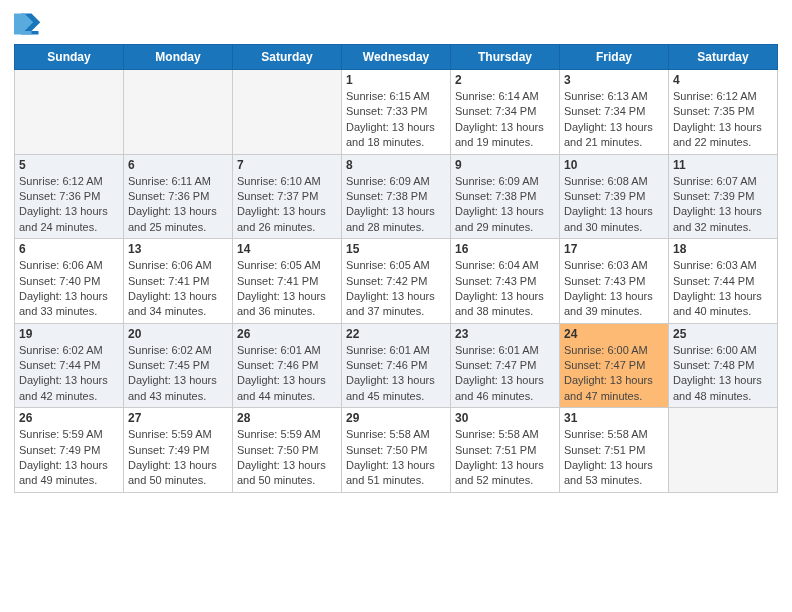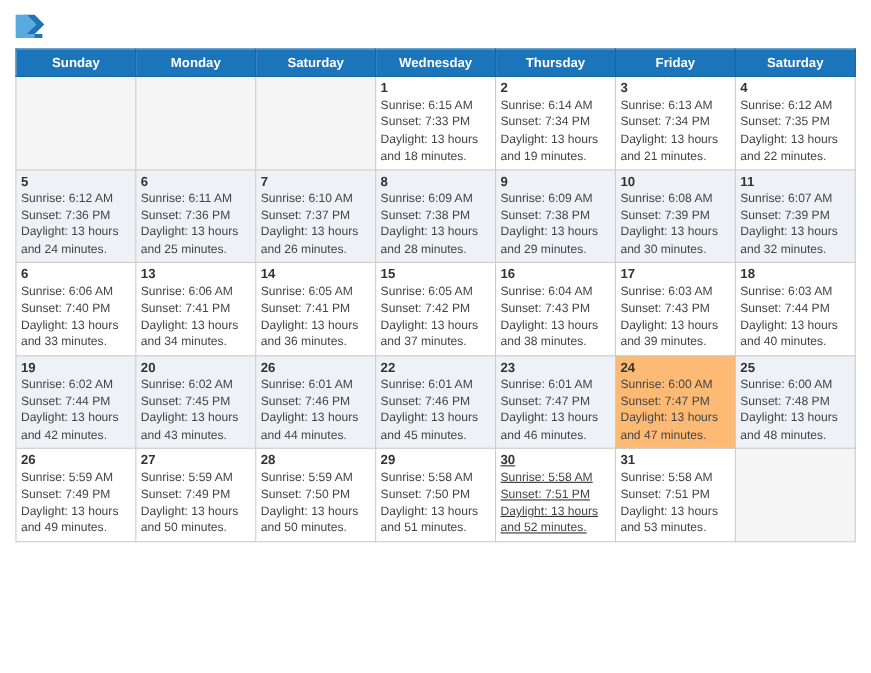--- a/index.html
+++ b/index.html
@@ -255,21 +255,21 @@
             <div class="cell-info">Sunrise: 5:59 AM<br>Sunset: 7:49 PM<br>Daylight: 13 hours and 50 minutes.</div>
           </td>
           <td style="background: rgb(255, 255, 255);">
             <span class="day-num">28</span>
             <div class="cell-info">Sunrise: 5:59 AM<br>Sunset: 7:50 PM<br>Daylight: 13 hours and 50 minutes.</div>
           </td>
           <td style="background: rgb(255, 255, 255);">
             <span class="day-num">29</span>
             <div class="cell-info">Sunrise: 5:58 AM<br>Sunset: 7:50 PM<br>Daylight: 13 hours and 51 minutes.</div>
           </td>
-          <td style="background: rgb(255, 255, 255); text-decoration: underline;">
+          <td style="background: rgb(255, 255, 255);">
             <span class="day-num">30</span>
             <div class="cell-info">Sunrise: 5:58 AM<br>Sunset: 7:51 PM<br>Daylight: 13 hours and 52 minutes.</div>
           </td>
           <td style="background: rgb(255, 255, 255);">
             <span class="day-num">31</span>
             <div class="cell-info">Sunrise: 5:58 AM<br>Sunset: 7:51 PM<br>Daylight: 13 hours and 53 minutes.</div>
           </td>
           <td class="empty" style="background: rgb(245, 245, 245);"></td>
         </tr>
       </tbody>

